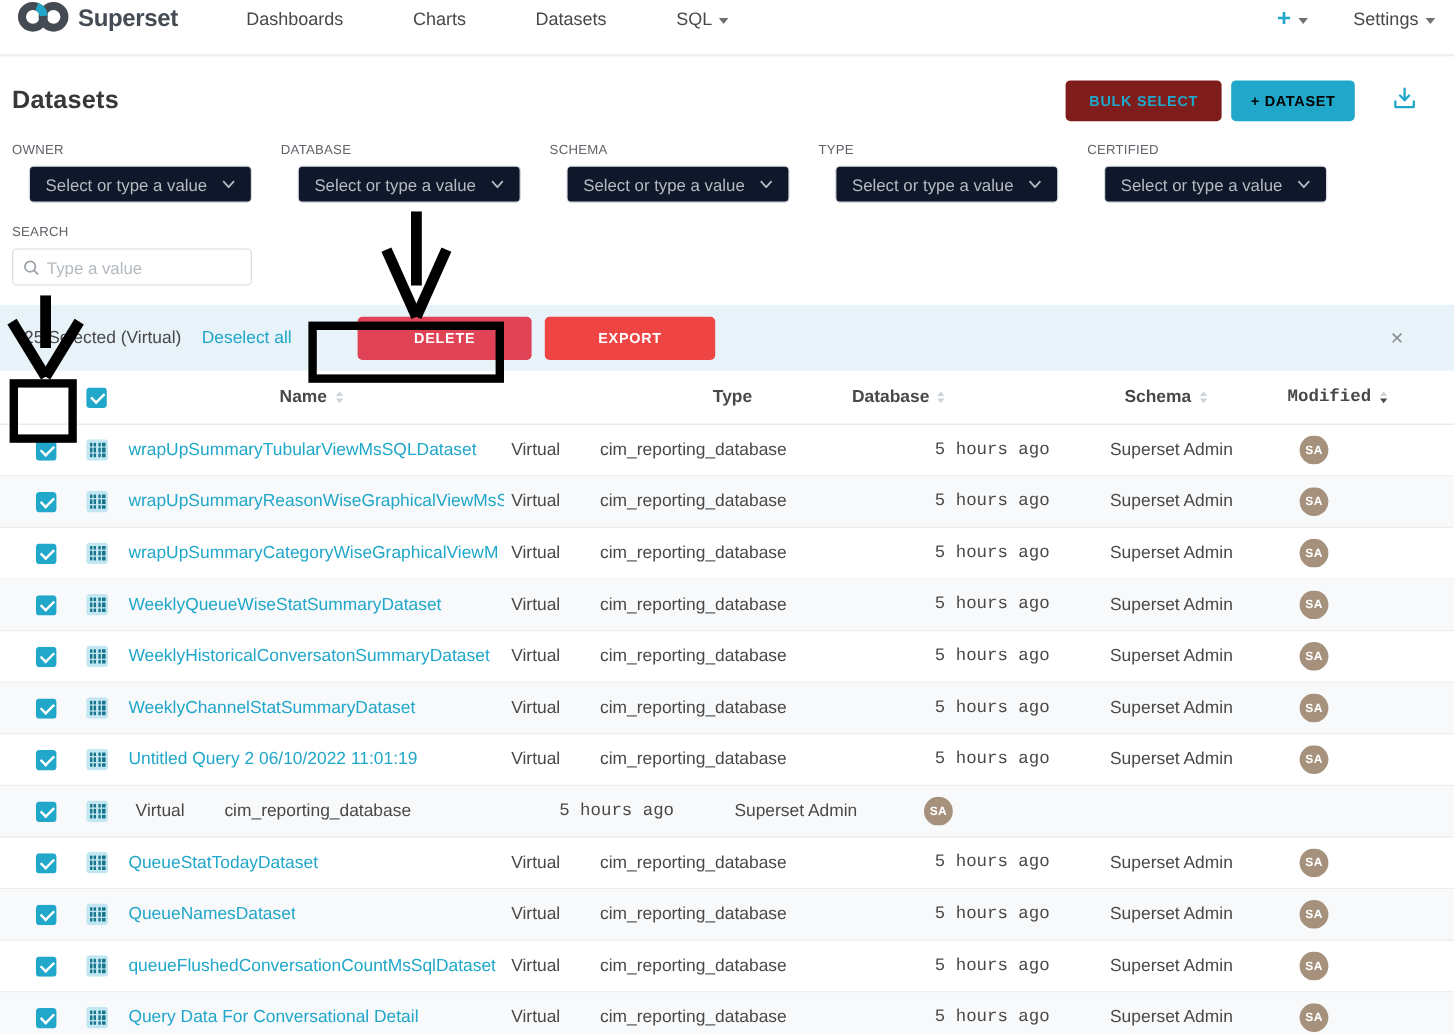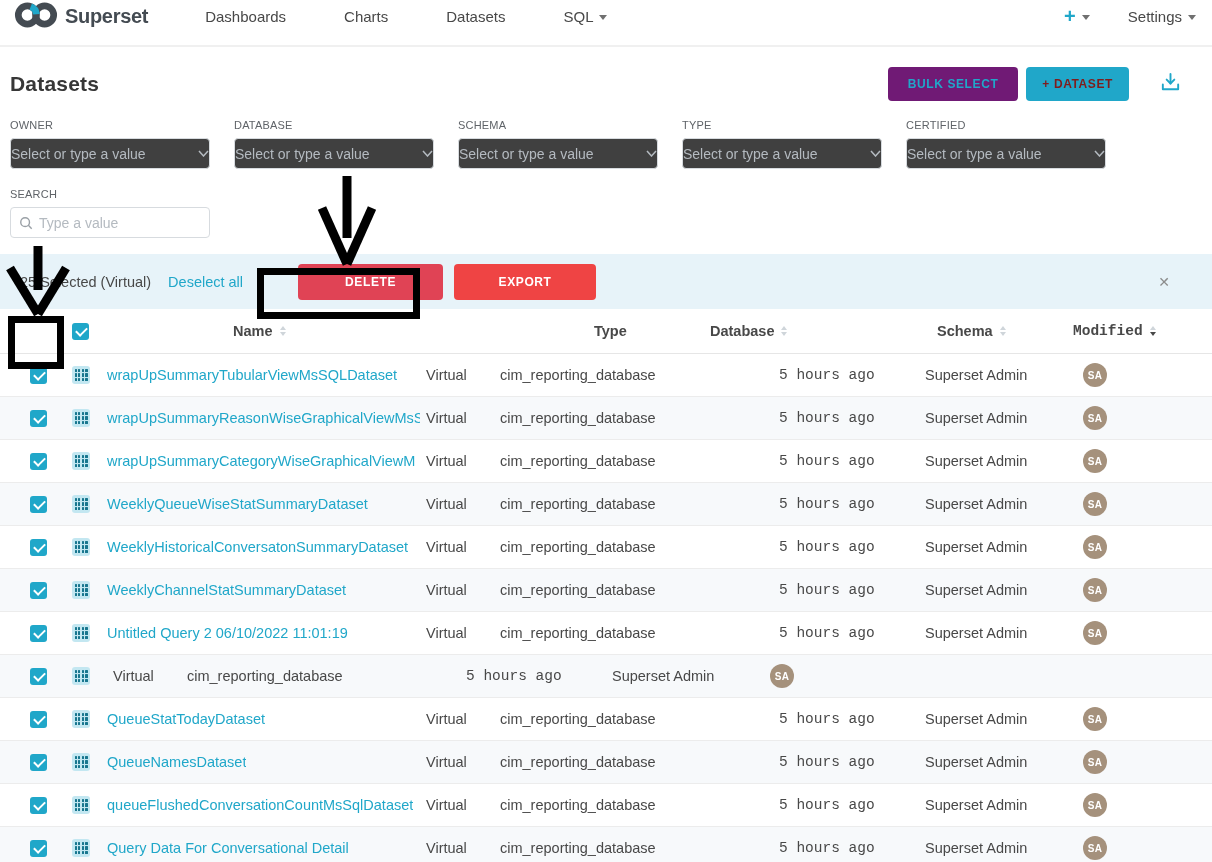--- a/index.html
+++ b/index.html
@@ -18,30 +18,30 @@
   .nav-right { margin-left:auto; display:flex; align-items:center; }
   .nav-plus { color:#20a7c9; font-size:20px; font-weight:bold; display:flex; align-items:center; margin-right:38px; cursor:pointer; }
   .nav-settings { font-size:15px; display:flex; align-items:center; cursor:pointer; }
 
   
   .page-header { display:flex; align-items:center; padding:20px 16px 14px 10px; }
   .page-title { font-size:21px; font-weight:bold; color:#373737; letter-spacing:0.2px; }
   .header-actions { margin-left:auto; display:flex; align-items:center; }
   .btn { border:none; border-radius:4px; font-family:inherit; font-weight:bold; font-size:12px;
     letter-spacing:0.6px; padding:10px 18px; cursor:pointer; }
-  .btn-secondary { background:#701a75; color:#20a7c9; margin-right:8px; padding:10px 20px; }
-  .btn-primary { background:#20a7c9; color:#7f1d1d; padding:10px 16px; }
+  .btn-secondary { background:#7f1d1d; color:#20a7c9; margin-right:8px; padding:10px 20px; }
+  .btn-primary { background:#20a7c9; color:#000000; padding:10px 16px; }
   .download-btn { margin-left:30px; margin-right:14px; background:none; border:none; cursor:pointer; }
 
   
   .filters { display:flex; padding:4px 10px 0 10px; }
   .filter { width:200px; margin-right:24px; }
   .filter-label, .search-label { font-size:11px; color:#5f6368; letter-spacing:0.2px; margin-bottom:7px; display:block; }
   .select-box { height:31px; border:1px solid #d7dbdf; border-radius:4px; display:flex; align-items:center;
-    padding:0 0; background:#404040; cursor:pointer; }
+    padding:0 13px; background:#0f172a; cursor:pointer;margin-left:14px; }
   .select-placeholder { color:#b4bac0; font-size:14px; flex:1; white-space:nowrap; overflow:hidden; }
   .search-section { padding:19px 10px 0 10px; }
   .search-box { width:200px; height:31px; border:1px solid #d7dbdf; border-radius:4px; display:flex;
     align-items:center; padding:0 8px; margin-top:0;justify-content:space-between; }
   .search-input { border:none; outline:none; flex:1; font-size:14px; font-family:inherit; color:#484848; margin-left:6px; width:100%; }
   .search-input::placeholder { color:#b4bac0; }
 
   
   .bulk-bar { margin-top:16px; height:55px; background:#e7f3f9; display:flex; align-items:center; padding:0 20px; }
   .bulk-count { font-size:14.5px; color:#484848; }

